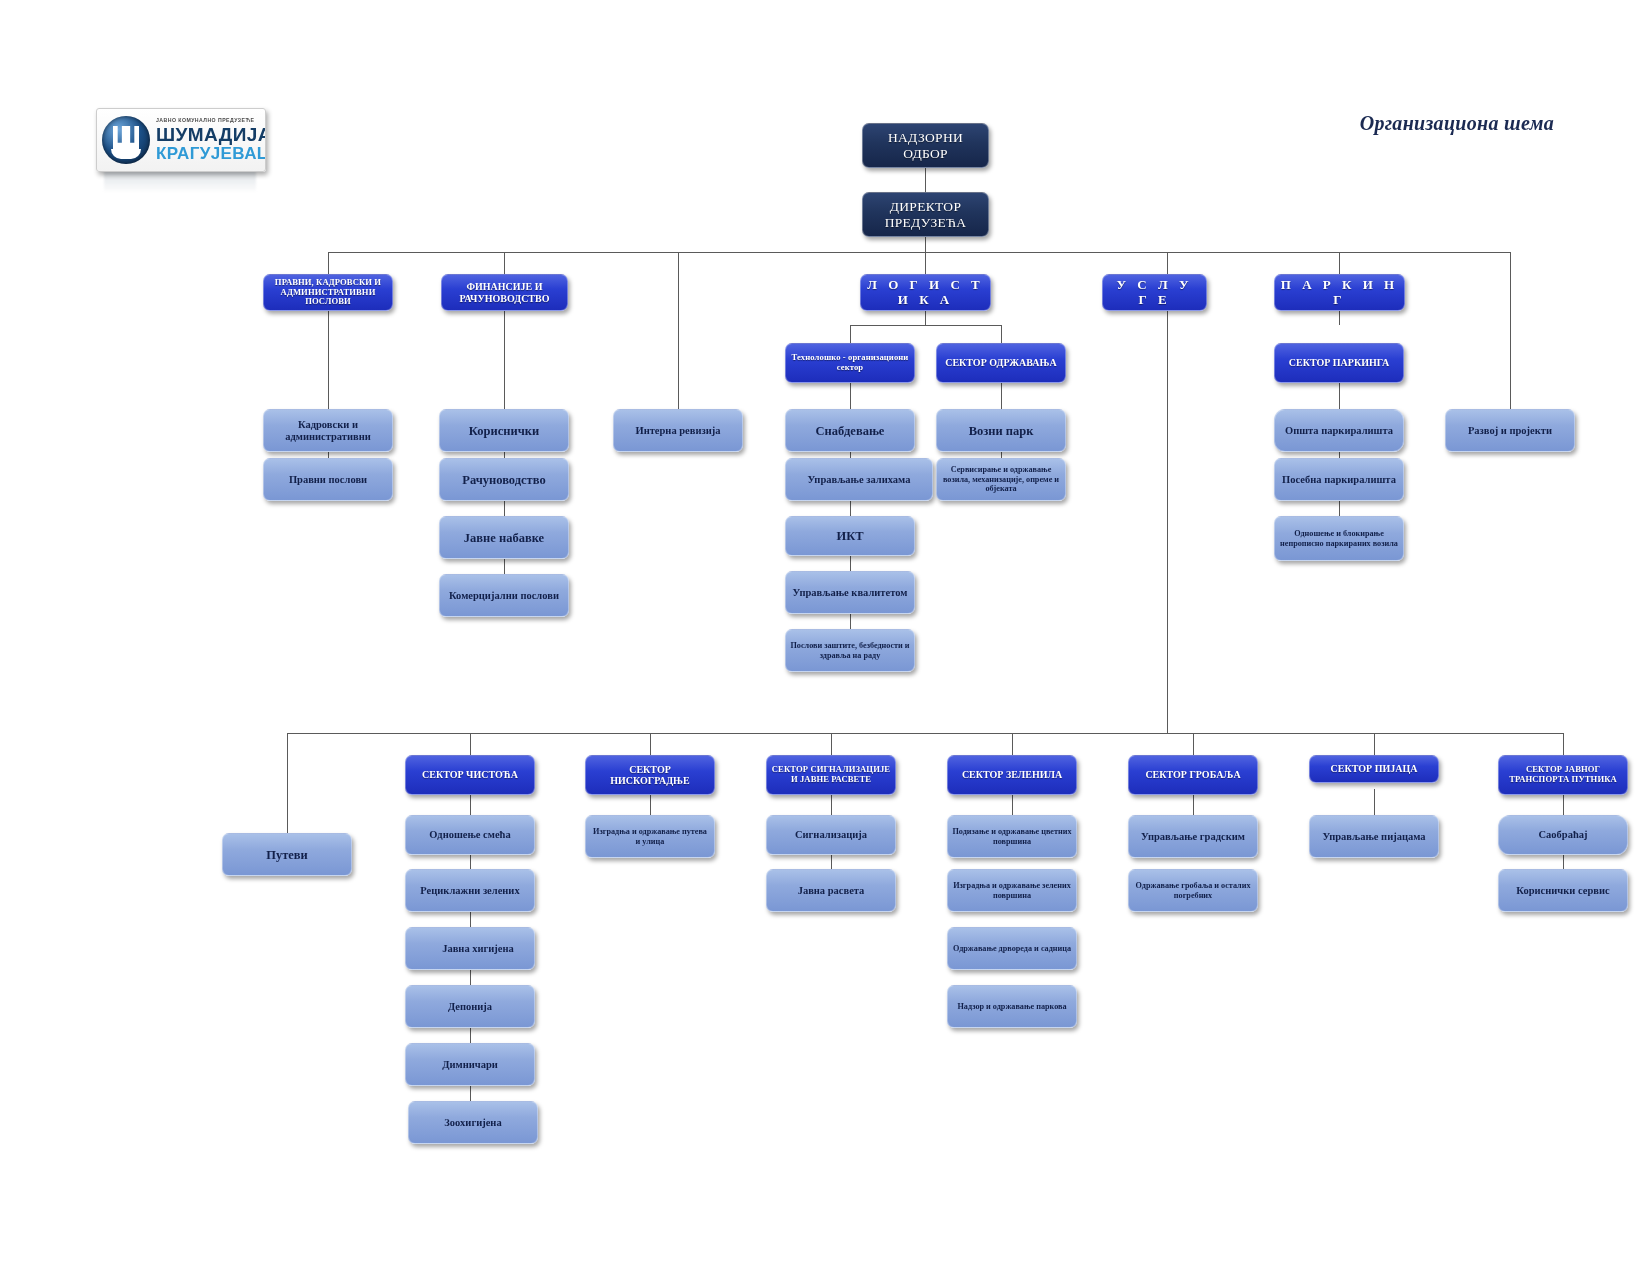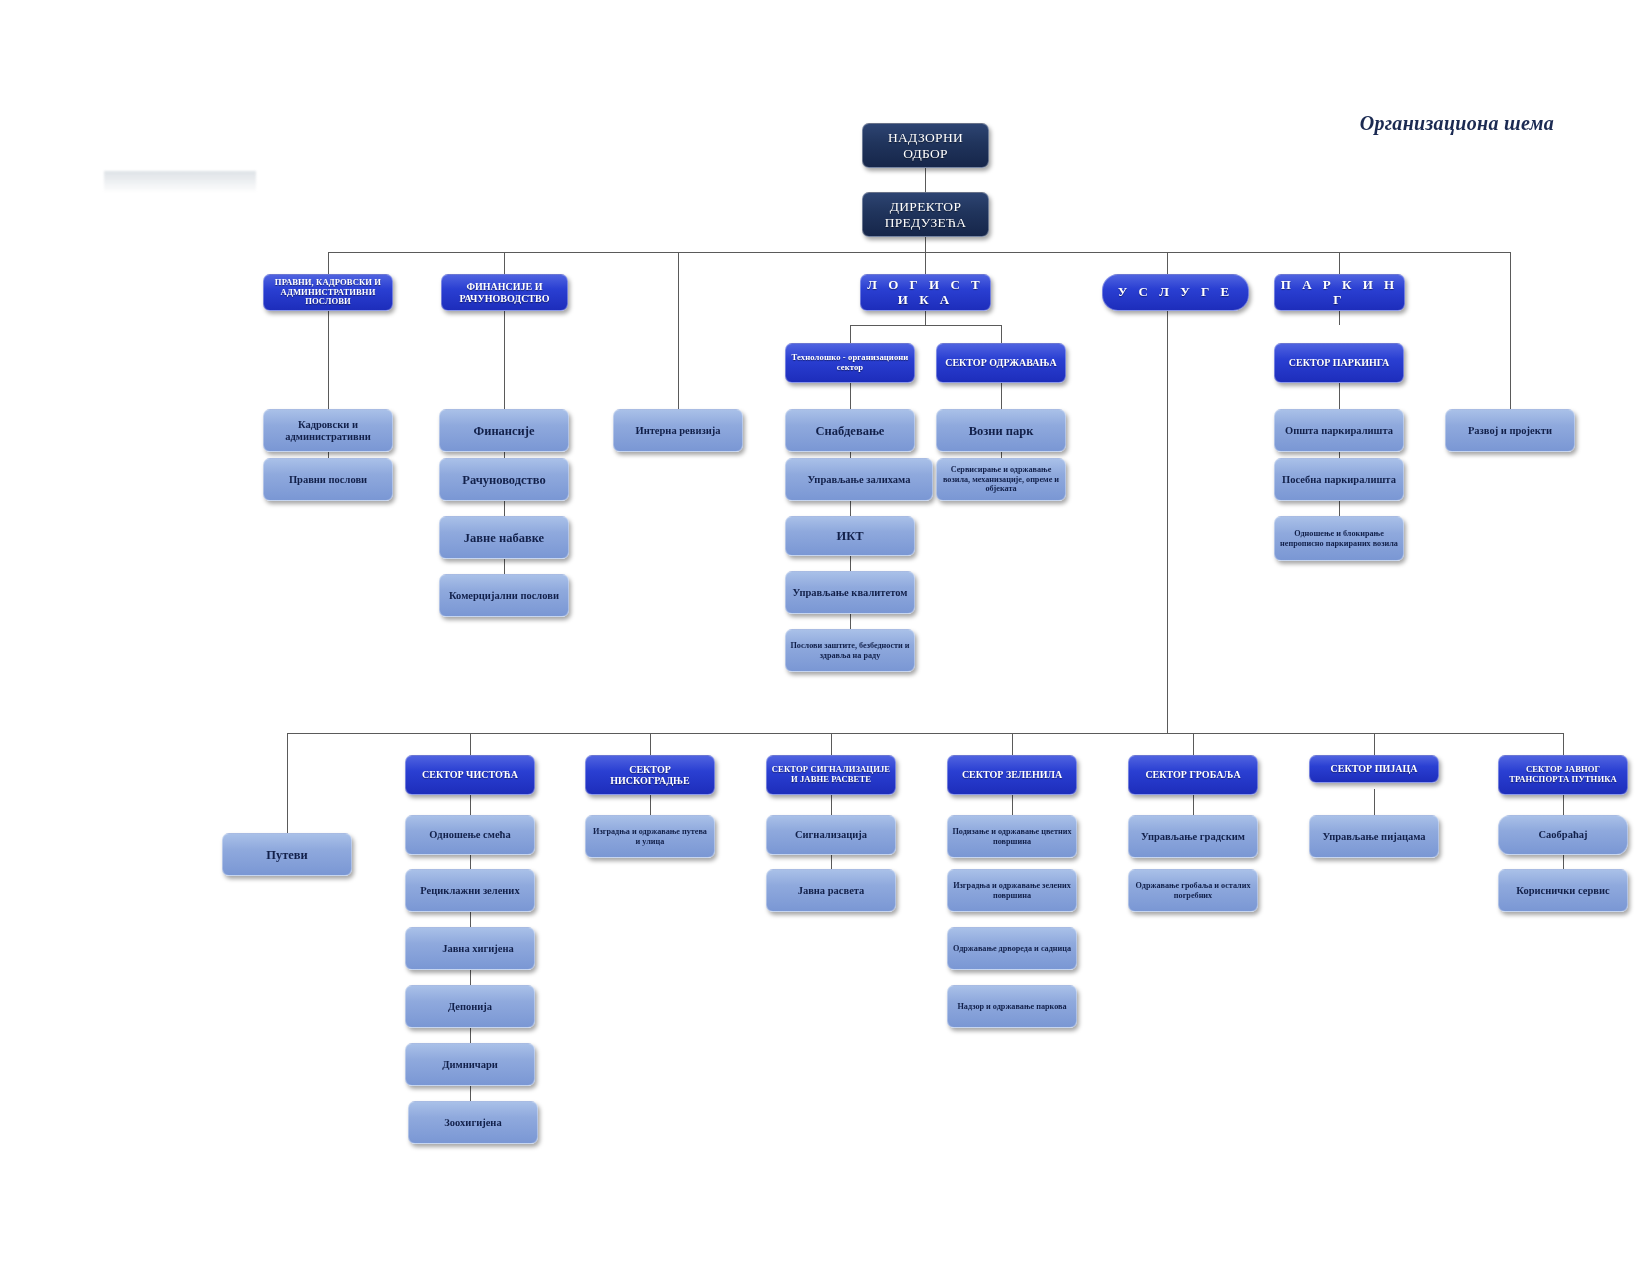--- a/index.html
+++ b/index.html
@@ -91,20 +91,28 @@
   }
   .lvl-light.small{font-size:10.5px;}
   .lvl-light.xsmall{font-size:8.2px;line-height:1.2;}
 </style>
 </head>
 <body>
 
 <div id="canvas">
 
   <div class="logo-shadow"></div>
+  <div class="logo">
+    <div class="logo-mark"></div>
+    <div class="logo-txt">
+      <div class="logo-top">ЈАВНО КОМУНАЛНО ПРЕДУЗЕЋЕ</div>
+      <div class="logo-b1">ШУМАДИЈА</div>
+      <div class="logo-b2">КРАГУЈЕВАЦ</div>
+    </div>
+  </div>
 
   <div class="doc-title">Организациона шема</div>
 
   <div class="ln lnv" style="left:925px;top:168px;height:30px;"></div>
 
   <div class="ln lnv" style="left:925px;top:237px;height:15px;"></div>
   <div class="ln lnh" style="left:328px;top:252px;width:1182px;"></div>
 
   <div class="ln lnv" style="left:328px;top:252px;height:22px;"></div>
   <div class="ln lnv" style="left:504px;top:252px;height:22px;"></div>
@@ -191,37 +199,37 @@
     </div>
 
   <div class="box lvl-blue small" style="left:441px;top:274px;width:127px;height:37px;">
     <span>ФИНАНСИЈЕ И РАЧУНОВОДСТВО</span>
     </div>
 
   <div class="box lvl-blue spaced" style="left:860px;top:274px;width:131px;height:37px;">
     <span>Л О Г И С Т И К А</span>
     </div>
 
-  <div class="box lvl-blue spaced" style="left:1102px;top:274px;width:147px;height:37px;border-radius:16px;">
+  <div class="box lvl-blue spaced" style="left:1102px;top:274px;width:105px;height:37px;">
     <span>У С Л У Г Е</span>
     </div>
 
   <div class="box lvl-blue spaced" style="left:1274px;top:274px;width:131px;height:37px;">
     <span>П А Р К И Н Г</span>
     </div>
 
   <div class="box lvl-light small" style="left:263px;top:409px;width:130px;height:43px;">
     <span>Кадровски и административни</span>
     </div>
   <div class="box lvl-light small" style="left:263px;top:458px;width:130px;height:43px;">
     <span>Правни послови</span>
     </div>
 
   <div class="box lvl-light" style="left:439px;top:409px;width:130px;height:43px;">
-    <span>Финансије</span>
+    <span>Кориснички</span>
     </div>
   <div class="box lvl-light" style="left:439px;top:458px;width:130px;height:43px;">
     <span>Рачуноводство</span>
     </div>
   <div class="box lvl-light" style="left:439px;top:516px;width:130px;height:43px;">
     <span>Јавне набавке</span>
     </div>
   <div class="box lvl-light small" style="left:439px;top:574px;width:130px;height:43px;">
     <span>Комерцијални послови</span>
     </div>
@@ -255,21 +263,21 @@
   <div class="box lvl-light" style="left:936px;top:409px;width:130px;height:43px;">
     <span>Возни парк</span>
     </div>
   <div class="box lvl-light xsmall" style="left:936px;top:458px;width:130px;height:43px;">
     <span>Сервисирање и одржавање возила, механизације, опреме и објеката</span>
     </div>
 
   <div class="box lvl-blue small" style="left:1274px;top:343px;width:130px;height:40px;">
     <span>СЕКТОР ПАРКИНГА</span>
     </div>
-  <div class="box lvl-light small" style="left:1274px;top:409px;width:130px;height:43px;">
+  <div class="box lvl-light small" style="left:1274px;top:409px;width:130px;height:43px;border-radius:11px;">
     <span>Општа паркиралишта</span>
     </div>
   <div class="box lvl-light small" style="left:1274px;top:458px;width:130px;height:43px;">
     <span>Посебна паркиралишта</span>
     </div>
   <div class="box lvl-light xsmall" style="left:1274px;top:516px;width:130px;height:45px;">
     <span>Одношење и блокирање непрописно паркираних возила</span>
     </div>
 
   <div class="box lvl-light small" style="left:1445px;top:409px;width:130px;height:43px;">

